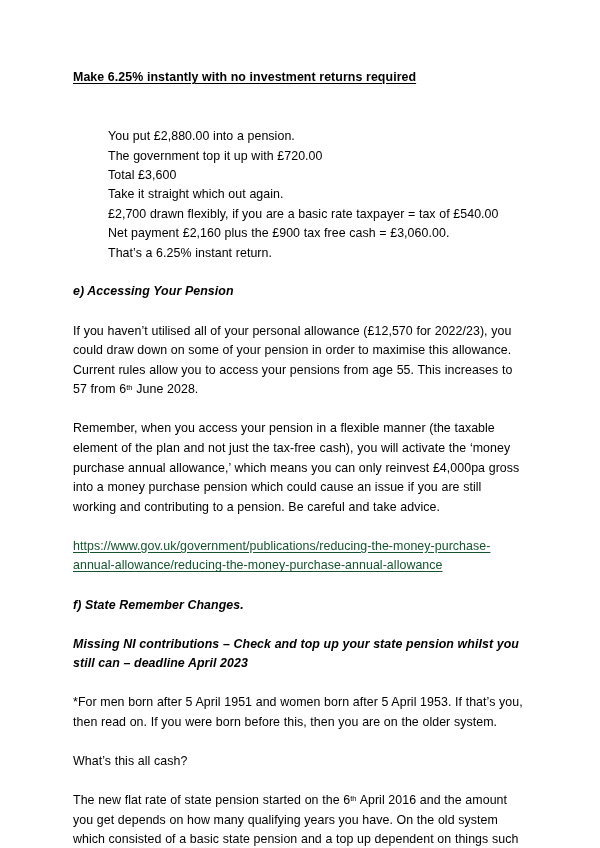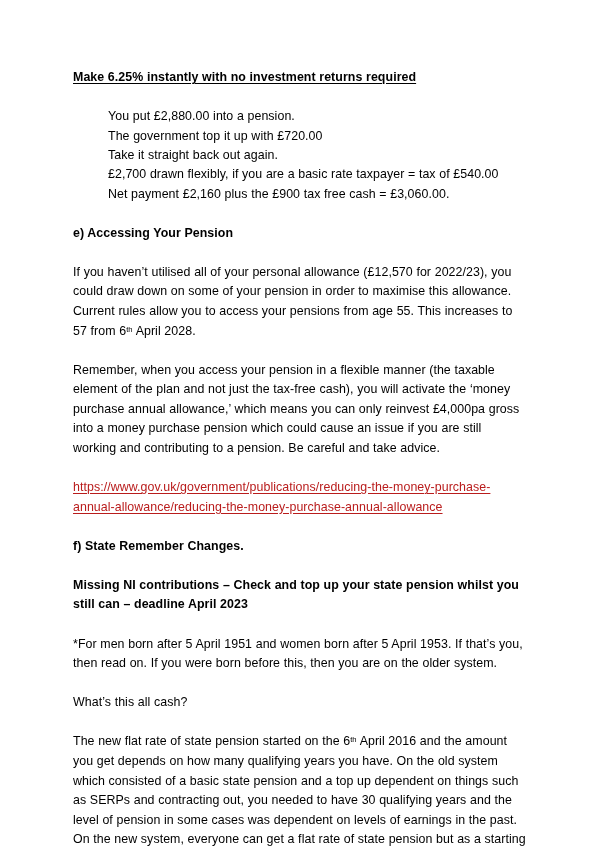--- a/index.html
+++ b/index.html
@@ -35,29 +35,31 @@
   .gap {
     height: 19.5px;
   }
   .heading-underline {
     font-weight: bold;
     text-decoration: underline;
     text-underline-offset: 2px;
   }
   .heading-bold {
     font-weight: bold;
+    font-style: italic;
   }
   .indent-block {
     padding-left: 35px;
+    margin-top: 20px;
   }
   .indent-block p {
     line-height: 19.4px;
   }
   .link {
-    color: #b91c1c;
+    color: #14532d;
     text-decoration: underline;
     text-underline-offset: 1.5px;
     word-break: break-word;
   }
   sup {
     font-size: 0.62em;
     vertical-align: 0.42em;
     line-height: 0;
   }
   .para-justify {
@@ -70,32 +72,34 @@
 <div class="page">
   <div class="content">
 
     <p class="heading-underline">Make 6.25% instantly with no investment returns required</p>
 
     <div class="gap"></div>
 
     <div class="indent-block">
       <p>You put £2,880.00 into a pension.</p>
       <p>The government top it up with £720.00</p>
-      <p>Take it straight back out again.</p>
+      <p>Total £3,600</p>
+      <p>Take it straight which out again.</p>
       <p>£2,700 drawn flexibly, if you are a basic rate taxpayer = tax of £540.00</p>
       <p>Net payment £2,160 plus the £900 tax free cash = £3,060.00.</p>
+      <p>That’s a 6.25% instant return.</p>
     </div>
 
     <div class="gap"></div>
 
     <p class="heading-bold">e) Accessing Your Pension</p>
 
     <div class="gap"></div>
 
-    <p class="para-justify"><span>If you haven’t utilised all of your personal allowance (£12,570 for 2022/23), you could draw down on some of your pension in order to maximise this allowance. Current rules allow you to access your pensions from age 55. This increases to 57 from 6</span><sup>th</sup><span> April 2028.</span></p>
+    <p class="para-justify"><span>If you haven’t utilised all of your personal allowance (£12,570 for 2022/23), you could draw down on some of your pension in order to maximise this allowance. Current rules allow you to access your pensions from age 55. This increases to 57 from 6</span><sup>th</sup><span> June 2028.</span></p>
 
     <div class="gap"></div>
 
     <p class="para-justify">Remember, when you access your pension in a flexible manner (the taxable element of the plan and not just the tax-free cash), you will activate the ‘money purchase annual allowance,’ which means you can only reinvest £4,000pa gross into a money purchase pension which could cause an issue if you are still working and contributing to a pension. Be careful and take advice.</p>
 
     <div class="gap"></div>
 
     <p><a class="link" href="#">https://www.gov.uk/government/publications/reducing-the-money-purchase-annual-allowance/reducing-the-money-purchase-annual-allowance</a></p>
 
     <div class="gap"></div>

